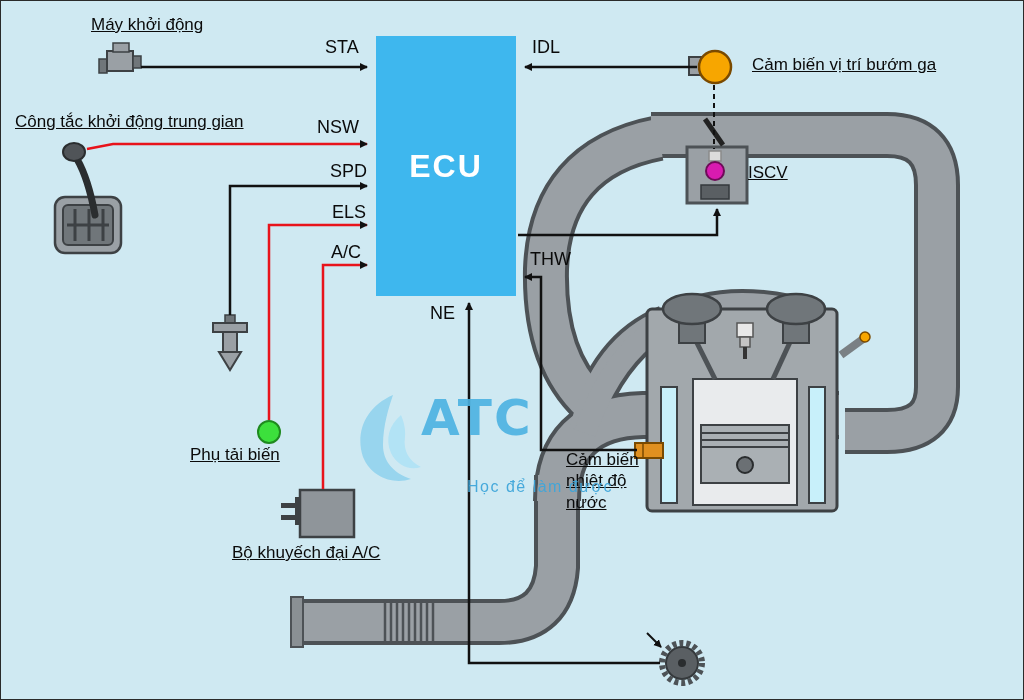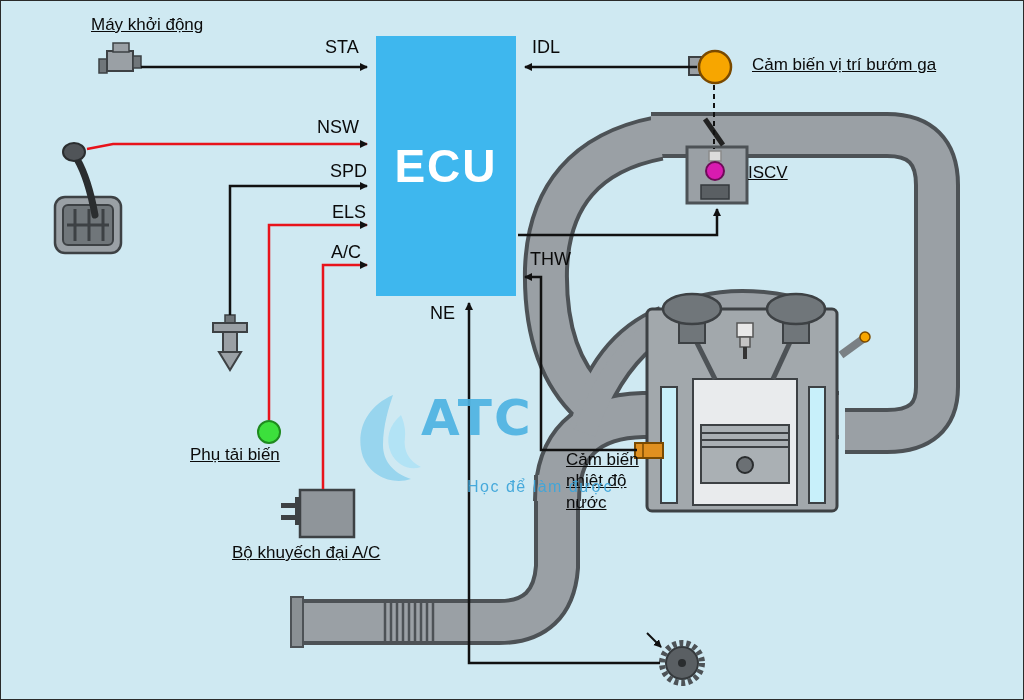--- a/index.html
+++ b/index.html
@@ -14,21 +14,21 @@
     white-space:nowrap;
     text-decoration:underline;
   }
   .pin{position:absolute;font-size:18px;color:#0a0a0a;white-space:nowrap;}
   .wrap{white-space:normal;}
   #ecu-box{
     position:absolute;left:375px;top:35px;width:140px;height:260px;
     background:#3eb7ee;display:flex;align-items:center;justify-content:center;
   }
   #ecu-box span{
-    color:#ffffff;font-size:46px;font-weight:bold;letter-spacing:2px;
+    color:#ffffff;font-size:32px;font-weight:bold;letter-spacing:2px;
   }
   .wm-atc{
     position:absolute;left:420px;top:388px;font-size:50px;font-weight:bold;
     color:#4cb2e2;opacity:.9;font-family:"DejaVu Sans",sans-serif;letter-spacing:2px;
   }
   .wm-slogan{
     position:absolute;left:466px;top:477px;font-size:16px;color:#3fa6da;
     opacity:.95;letter-spacing:1.5px;white-space:nowrap;
   }
   #wm-logo{position:absolute;left:330px;top:380px;opacity:.85;}
@@ -195,20 +195,21 @@
   <div class="pin" style="left:324px;top:36px">STA</div>
   <div class="pin" style="left:531px;top:36px">IDL</div>
   <div class="pin" style="left:316px;top:116px">NSW</div>
   <div class="pin" style="left:329px;top:160px">SPD</div>
   <div class="pin" style="left:331px;top:201px">ELS</div>
   <div class="pin" style="left:330px;top:241px">A/C</div>
   <div class="pin" style="left:429px;top:302px">NE</div>
   <div class="pin" style="left:529px;top:248px">THW</div>
 
   <div class="lbl" style="left:90px;top:13px">Máy khởi động</div>
+  <div class="lbl" style="left:14px;top:110px">Công tắc khởi động trung gian</div>
   <div class="lbl" style="left:189px;top:443px">Phụ tải biến</div>
   <div class="lbl" style="left:231px;top:541px">Bộ khuyếch đại A/C</div>
   <div class="lbl" style="left:751px;top:53px">Cảm biến vị trí bướm ga</div>
   <div class="lbl" style="left:747px;top:161px">ISCV</div>
   <div class="lbl wrap" style="left:565px;top:448px;width:92px">Cảm biến nhiệt độ nước</div>
 
   <svg id="wm-logo" width="110" height="110" viewBox="0 0 110 110">
     <path d="M62,14 C34,26 24,52 32,76 C40,96 62,104 80,98 C62,92 52,80 52,64 C52,44 58,26 62,14 Z" fill="#8fd2ee"></path>
     <path d="M70,34 C58,44 54,58 60,72 C66,84 78,90 90,86 C78,80 72,70 74,56 C75,47 72,39 70,34 Z" fill="#aee2f6"></path>
   </svg>

